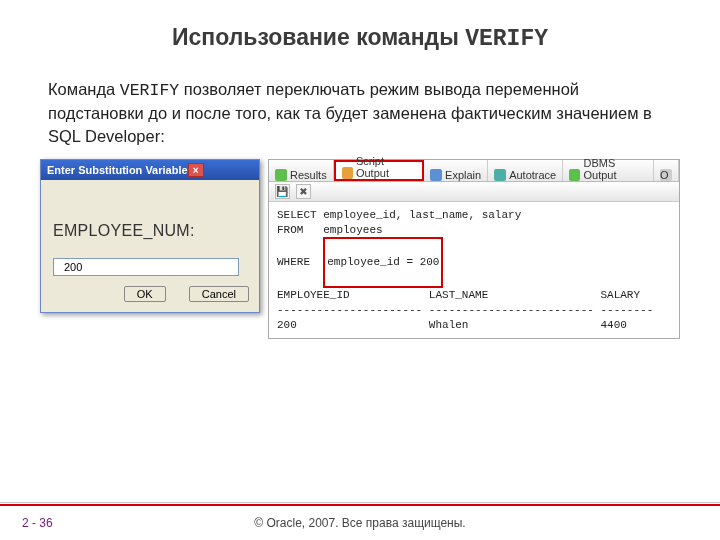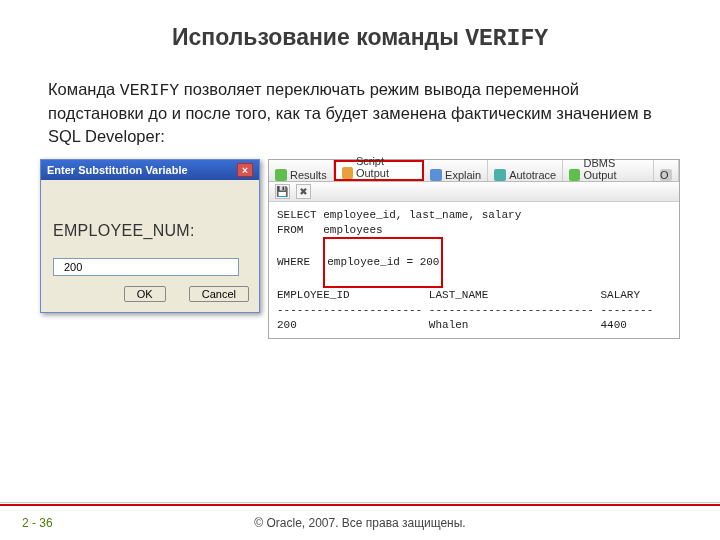--- a/index.html
+++ b/index.html
@@ -69,21 +69,21 @@
     font-family: Tahoma, Arial, sans-serif;
     font-size: 11px;
   }
   .dialog-title {
     background: linear-gradient(#3a6ed5, #274fa8);
     color: #fff;
     padding: 3px 6px;
     font-weight: bold;
     display: flex;
     align-items: center;
-    justify-content: space-between;
+    justify-content: flex-start;
   }
   .dialog-title .xbtn {
     width: 16px; height: 14px;
     background: #d9534f;
     color: #fff;
     text-align: center;
     font-weight: bold;
     font-size: 10px;
     line-height: 14px;
     border: 1px solid #a83030;
@@ -205,21 +205,21 @@
     letter-spacing: .5px;
     display: flex;
     align-items: center;
     justify-content: center;
   }
   .footer-pagenum {
     position: absolute;
     left: 22px;
     bottom: 10px;
     font-size: 12px;
-    color: #4d7c0f;
+    color: #701a75;
   }
   .footer-copy {
     position: absolute;
     left: 0; right: 0;
     bottom: 10px;
     text-align: center;
     font-size: 12px;
     color: #444;
   }
 </style>

